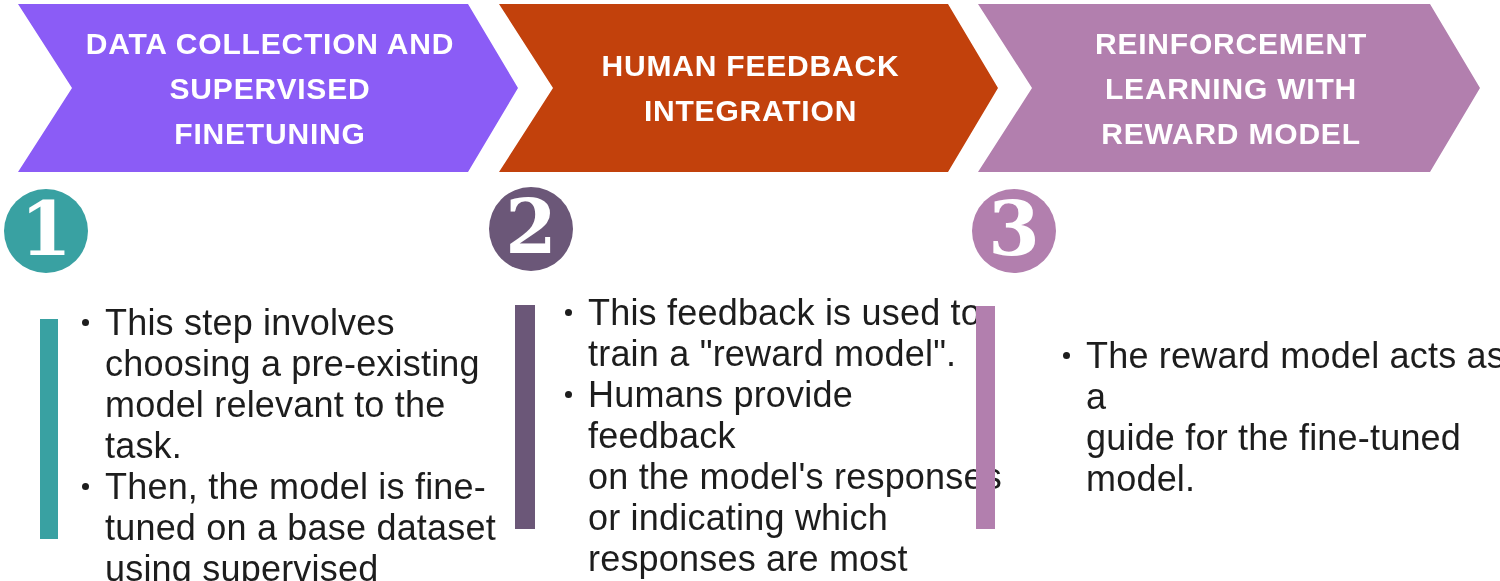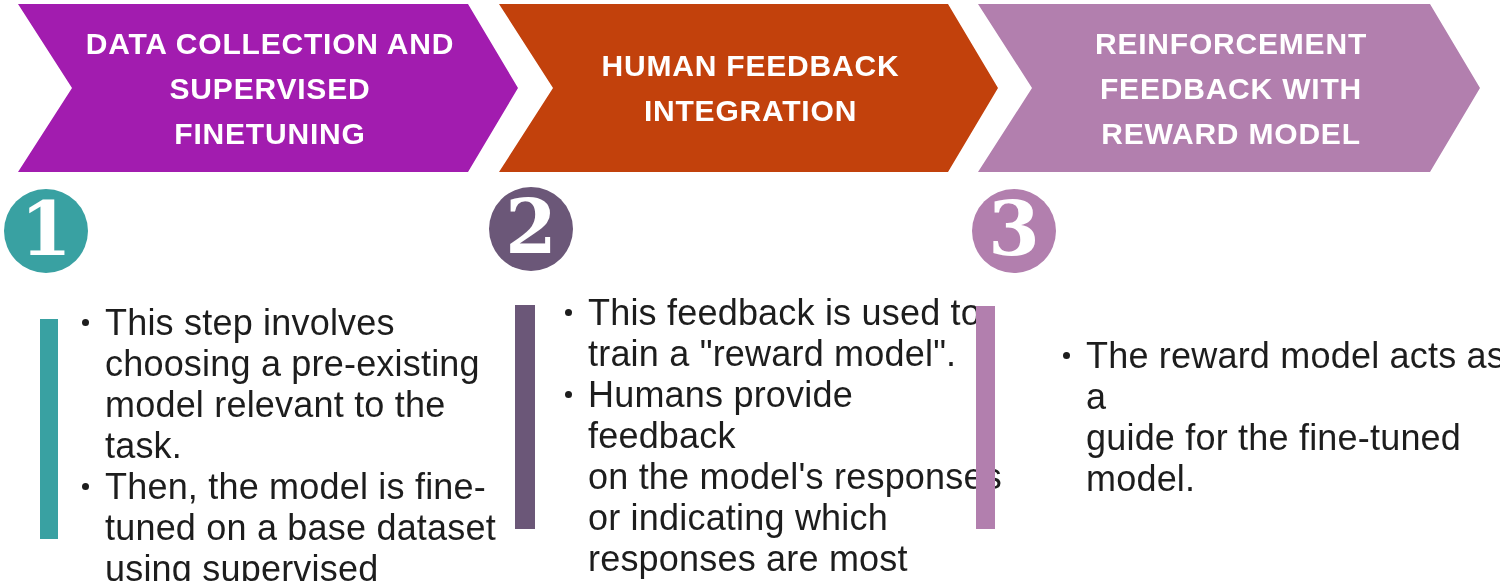--- a/index.html
+++ b/index.html
@@ -87,21 +87,21 @@
     background: #1d1d1d;
     margin: 17px 16px 0 2px;
   }
   .bullet-text { white-space: pre-line; }
 </style>
 </head>
 <body>
 
 <div class="canvas">
 
-  <div class="arrow arrow-1" style="background: #a21caf;">
+  <div class="arrow arrow-1" style="background: #8b5cf6;">
     <div class="arrow-title">DATA COLLECTION AND
 SUPERVISED
 FINETUNING</div>
   </div>
   <div class="num-circle circle-1" style="background: rgb(57, 161, 162);">
     <span class="numeral">1</span>
   </div>
   <div class="vbar vbar-1" style="background: rgb(57, 161, 162);"></div>
   <ul class="bullets bullets-1">
     <li>
@@ -137,21 +137,21 @@
       <span class="bullet-text">Humans provide feedback
 on the model's responses
 or indicating which
 responses are most
 relevant.</span>
     </li>
   </ul>
 
   <div class="arrow arrow-3" style="background: rgb(178, 127, 174);">
     <div class="arrow-title">REINFORCEMENT
-FEEDBACK WITH
+LEARNING WITH
 REWARD MODEL</div>
   </div>
   <div class="num-circle circle-3" style="background: rgb(178, 127, 174);">
     <span class="numeral">3</span>
   </div>
   <div class="vbar vbar-3" style="background: rgb(178, 127, 174);"></div>
   <ul class="bullets bullets-3">
     <li>
       <span class="bullet-dot"></span>
       <span class="bullet-text">The reward model acts as a

